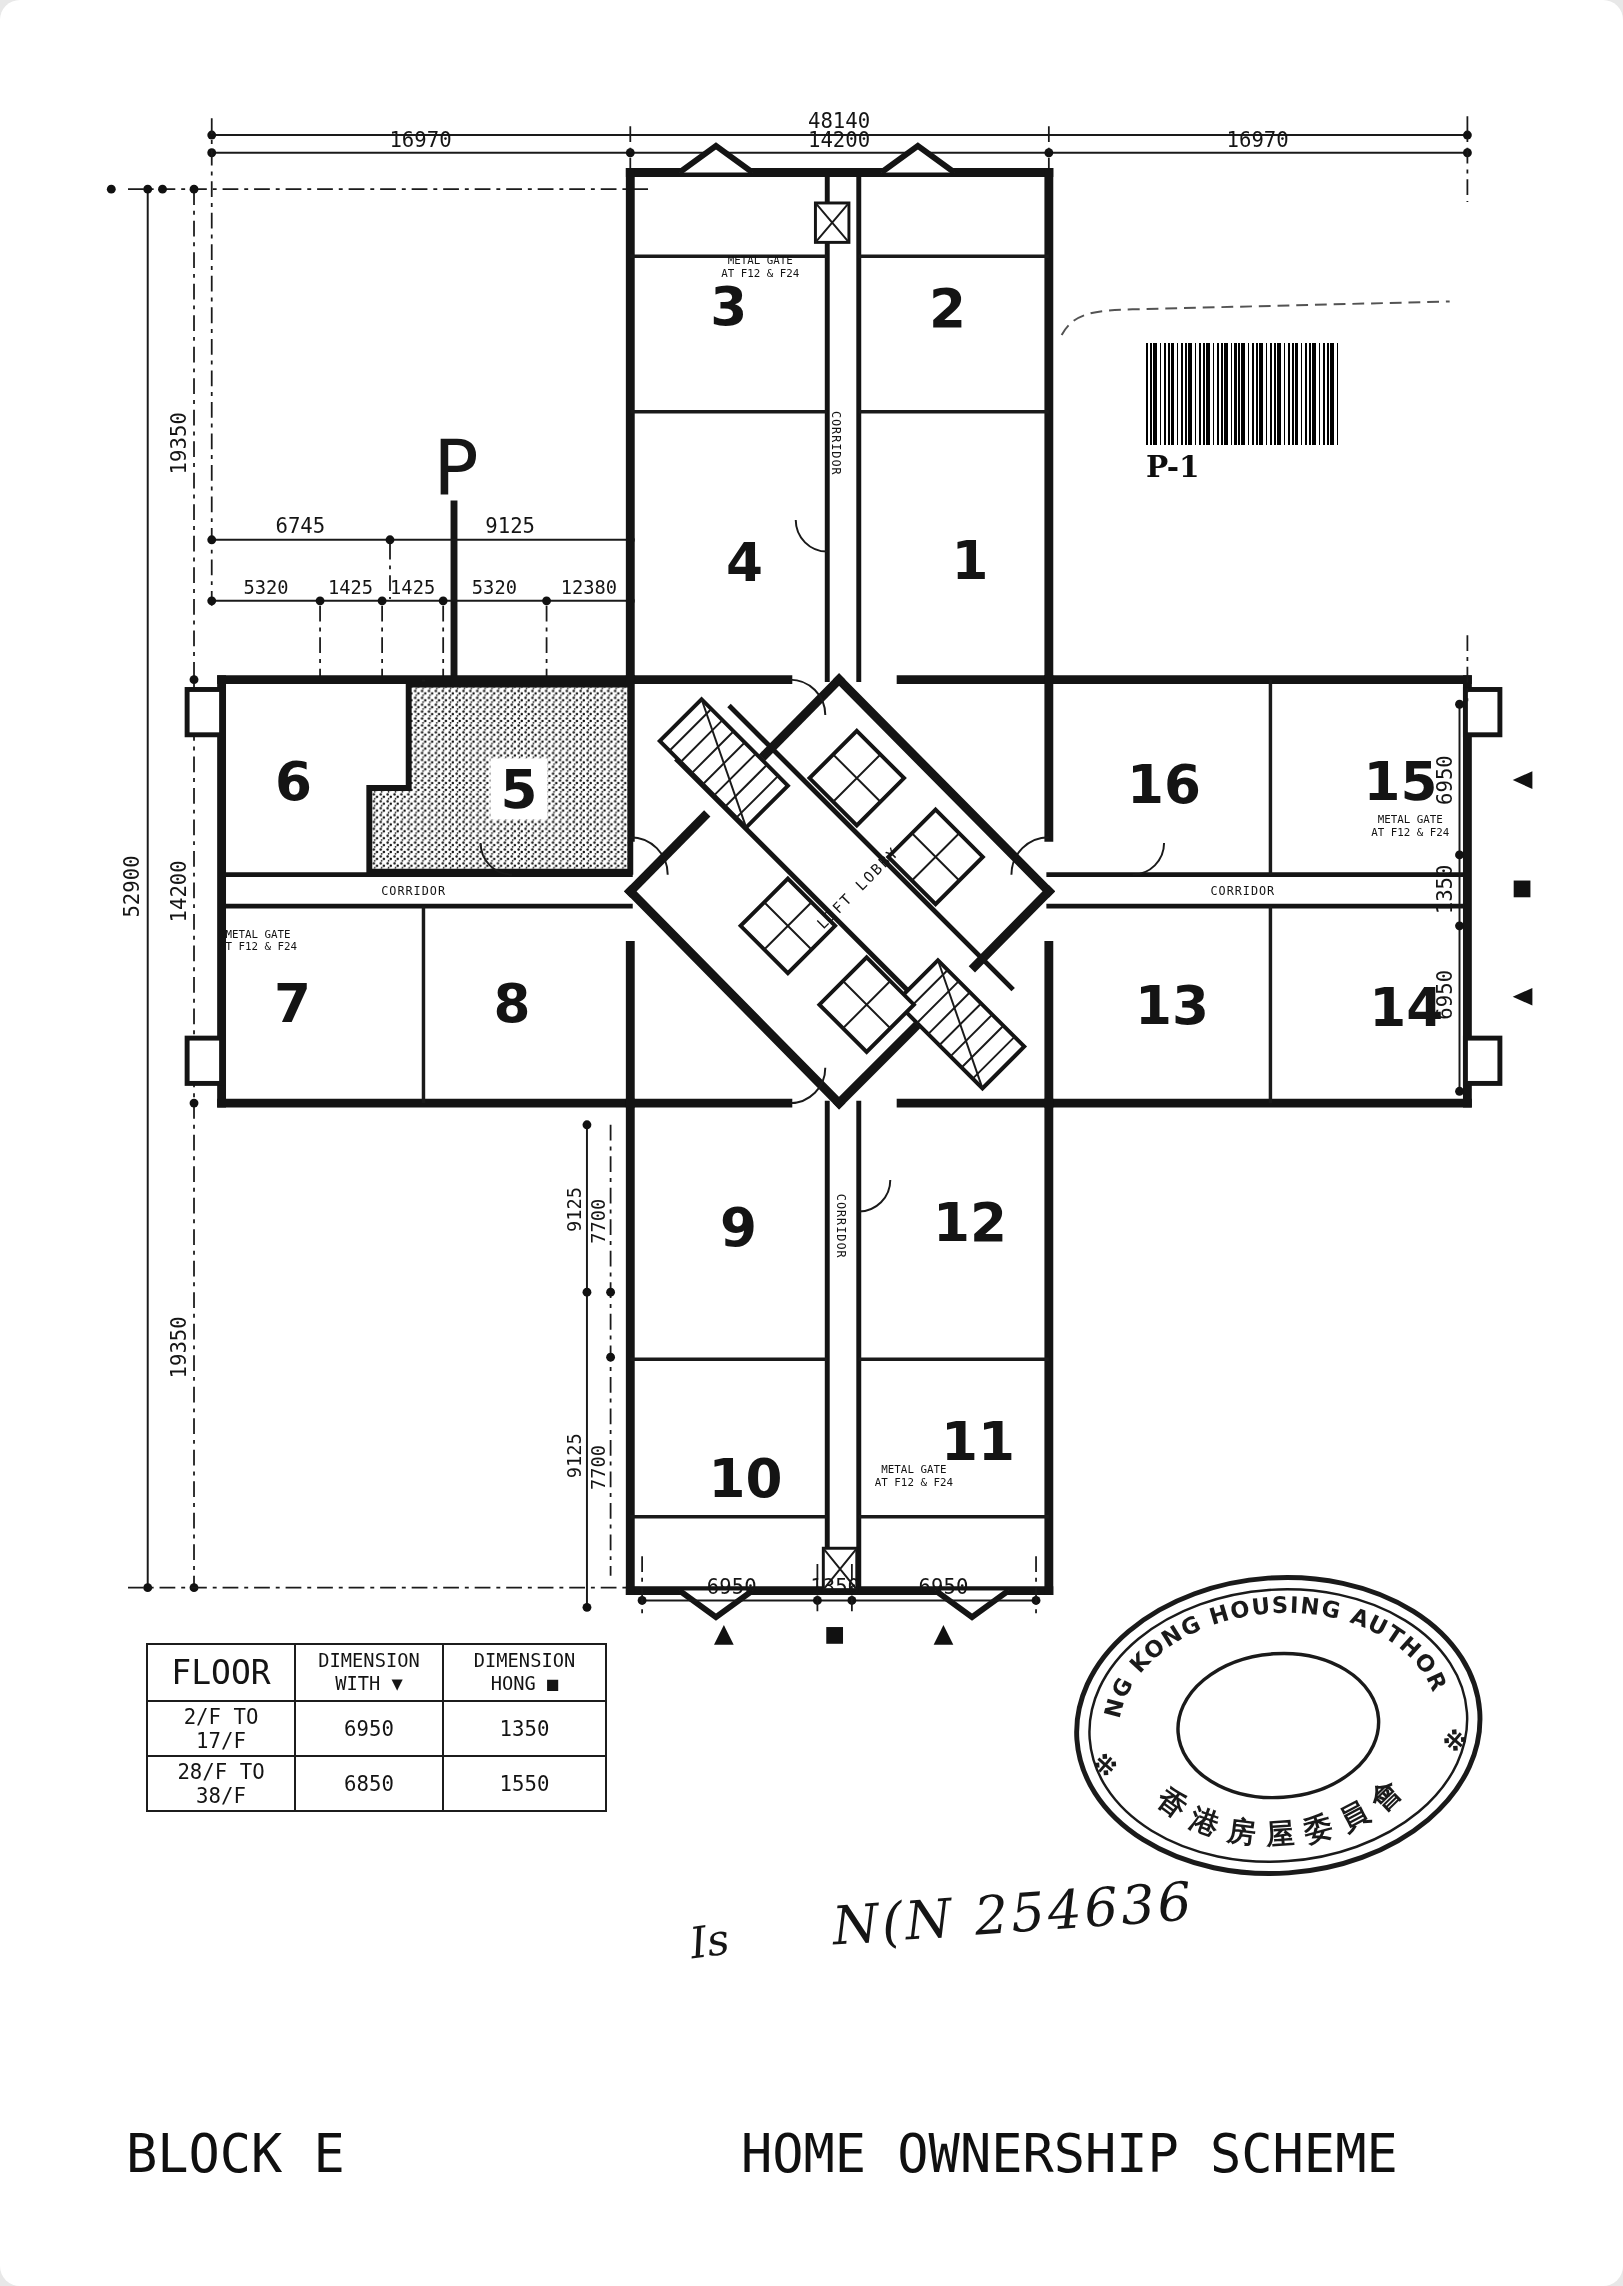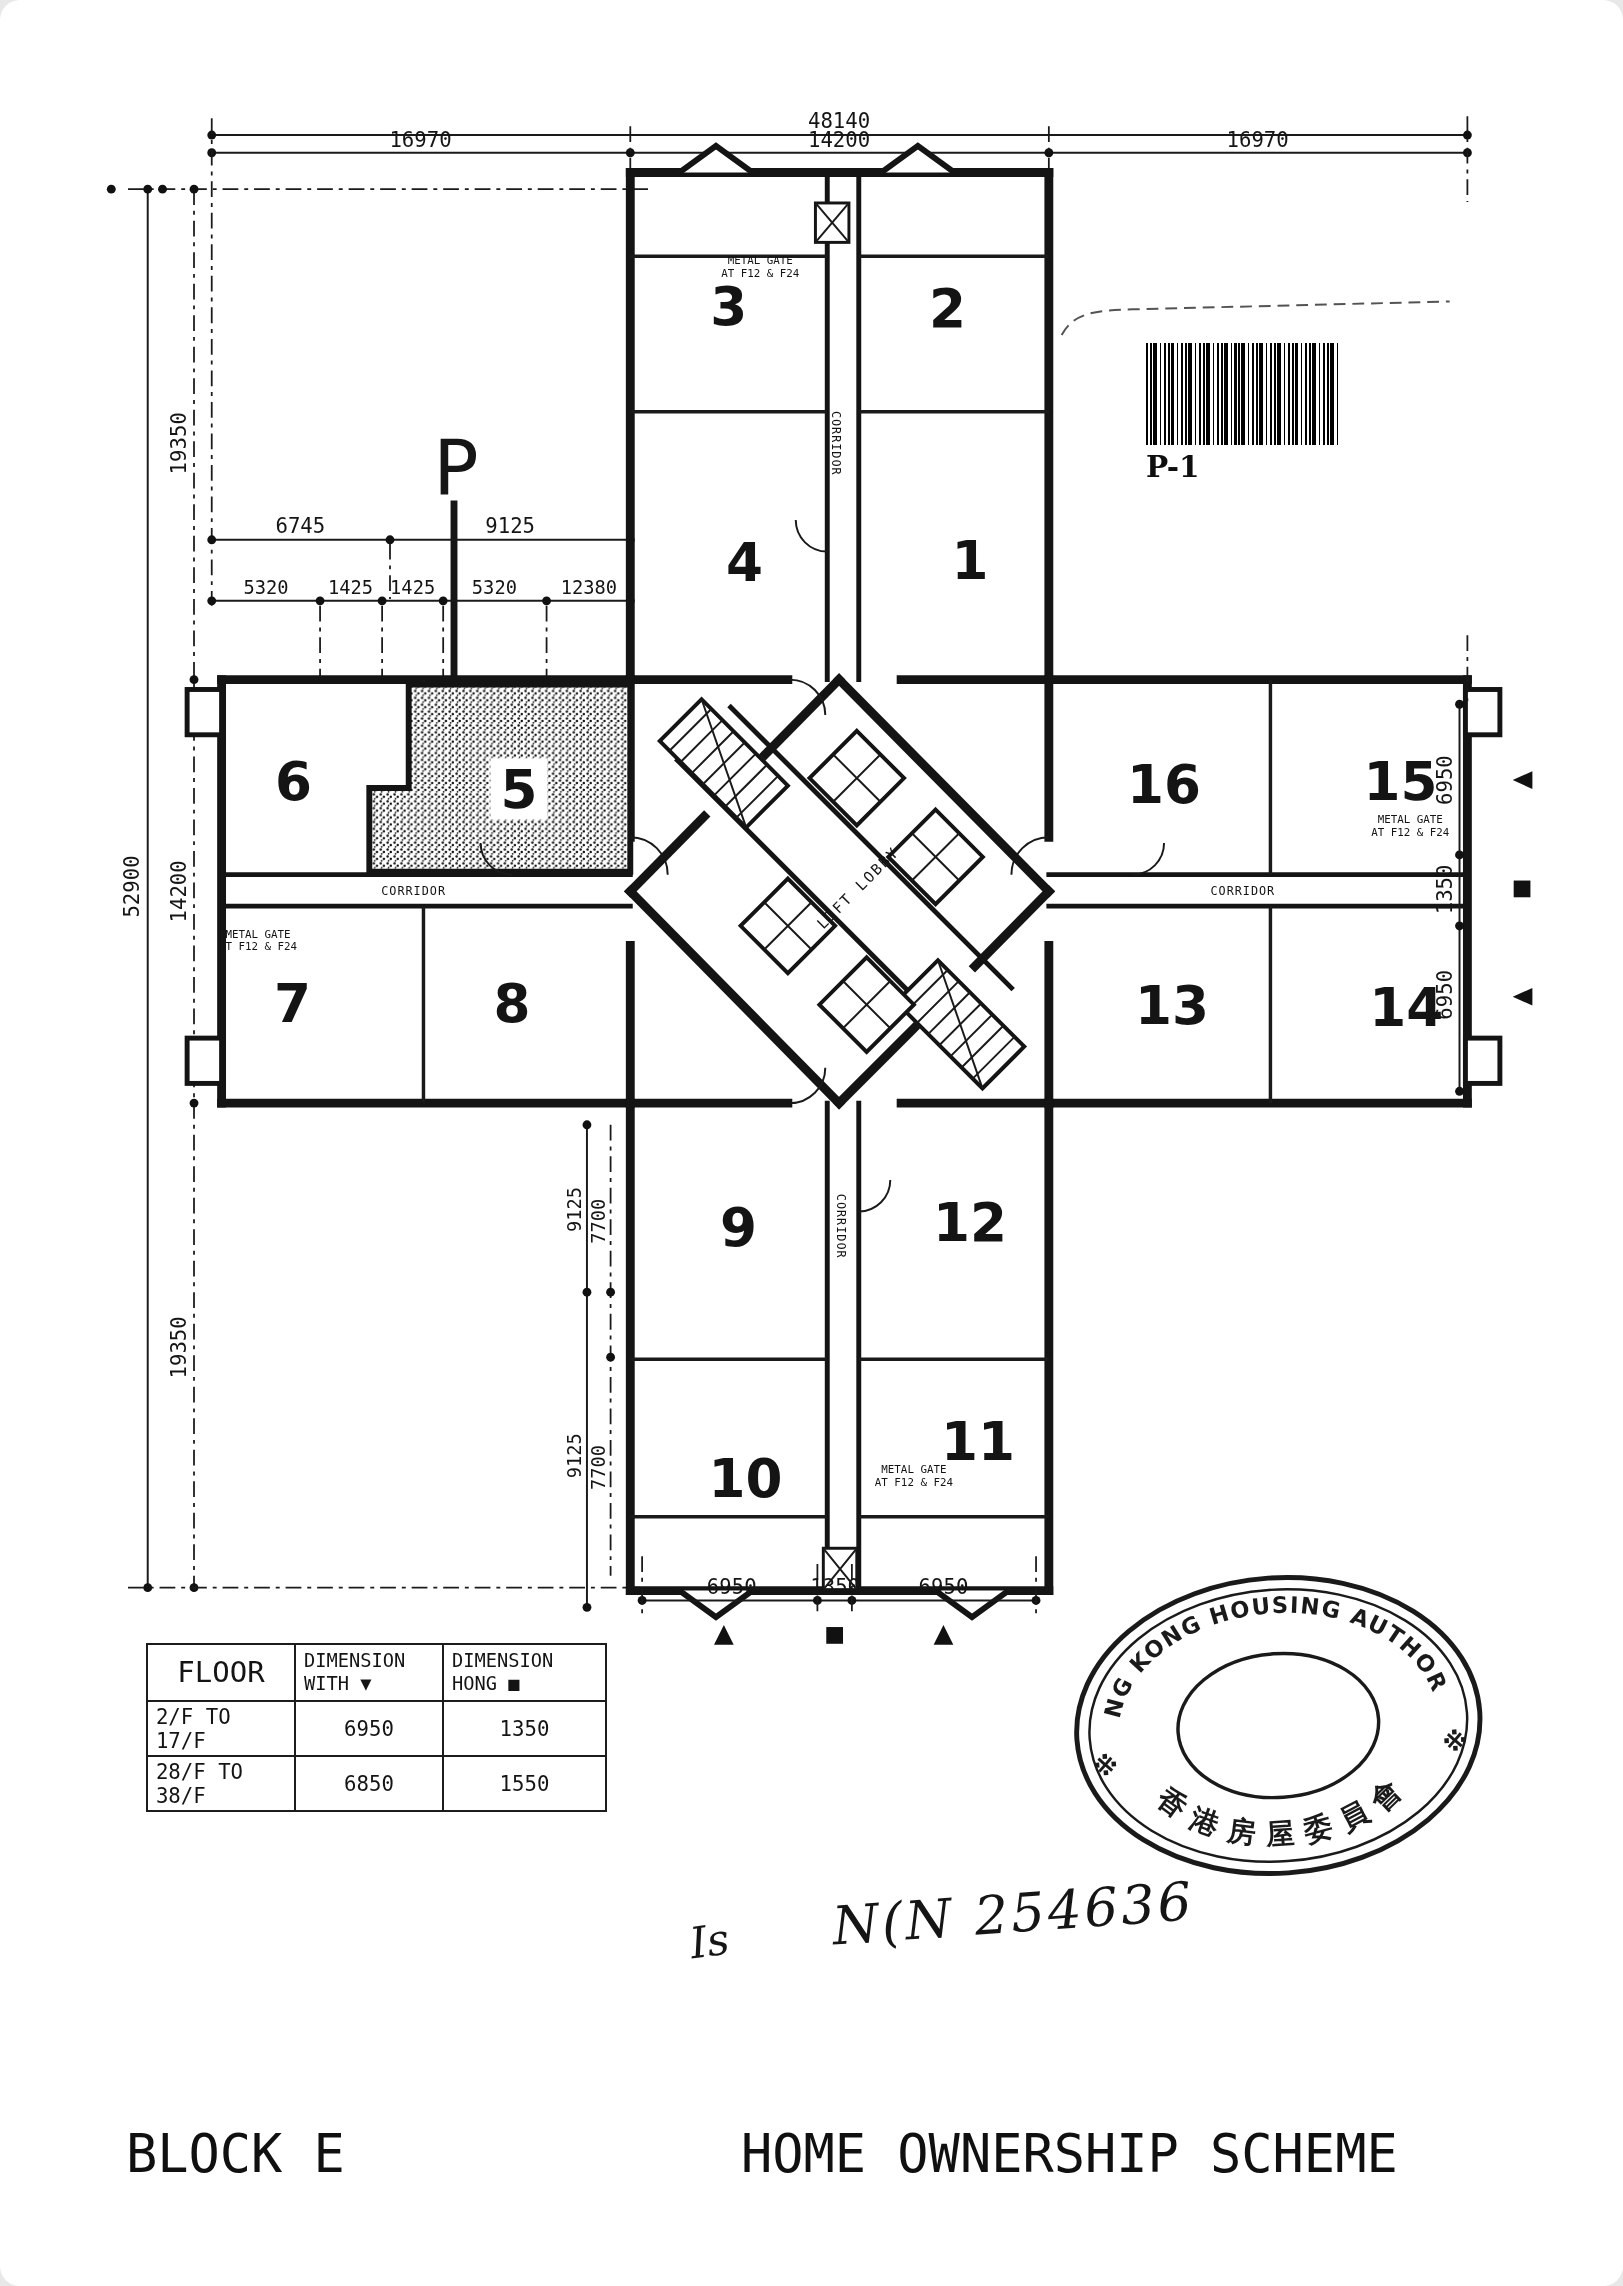--- a/index.html
+++ b/index.html
@@ -26,23 +26,23 @@
   .dot{fill:#111;}
   .blk{fill:#111;}
   .whitefill{fill:#ffffff;}
   
   .barcode{position:absolute;left:1146px;top:343px;width:195px;height:102px;
     background:repeating-linear-gradient(90deg,#000 0 2px,#fff 2px 3.9px,#000 3.9px 5.9px,#fff 5.9px 6.9px,#000 6.9px 10.8px,#fff 10.8px 13.8px,#000 13.8px 14.8px,#fff 14.8px 17.7px);}
   .barcode-label{position:absolute;left:1146px;top:449px;width:195px;
     font-family:"DejaVu Serif",serif;font-weight:bold;font-size:29.6px;color:#0e0e0e;}
   .dimtable{position:absolute;left:146px;top:1643px;border-collapse:collapse;
     font-family:"DejaVu Sans Mono",monospace;color:#141414;}
-  .dimtable th,.dimtable td{border:2.5px solid #1c1c1c;padding:2px 7.9px;text-align:left;vertical-align:middle;}
+  .dimtable th,.dimtable td{border:2.5px solid #1c1c1c;padding:2px 7.9px;text-align:center;vertical-align:middle;}
   .dimtable th{font-weight:normal;font-size:18.7px;height:51px;line-height:1.2;}
-  .dimtable th.floorhead{font-size:29px;text-align:center;}
+  .dimtable th.floorhead{font-size:33px;text-align:center;}
   .dimtable td{font-size:20.7px;height:49px;}
   .dimtable td.val{text-align:center;}
   .col-floor{width:148px;}.col-d1{width:148px;}.col-d2{width:163px;}
   .hand{position:absolute;font-family:"DejaVu Serif",serif;font-style:italic;color:#151515;}
   .hand-prefix{left:690px;top:1916px;font-size:43px;transform:rotate(-8deg);}
   .hand-number{left:832px;top:1883px;font-size:53px;letter-spacing:3px;transform:rotate(-4deg);}
   .titleblock{position:absolute;font-family:"DejaVu Sans Mono",monospace;font-size:53px;
     line-height:57px;white-space:pre;color:#101010;transform-origin:left top;transform:scale(0.98,1.02);}
   .titleblock div{height:57px;}
   .tb-left{left:126px;top:2008px;}

